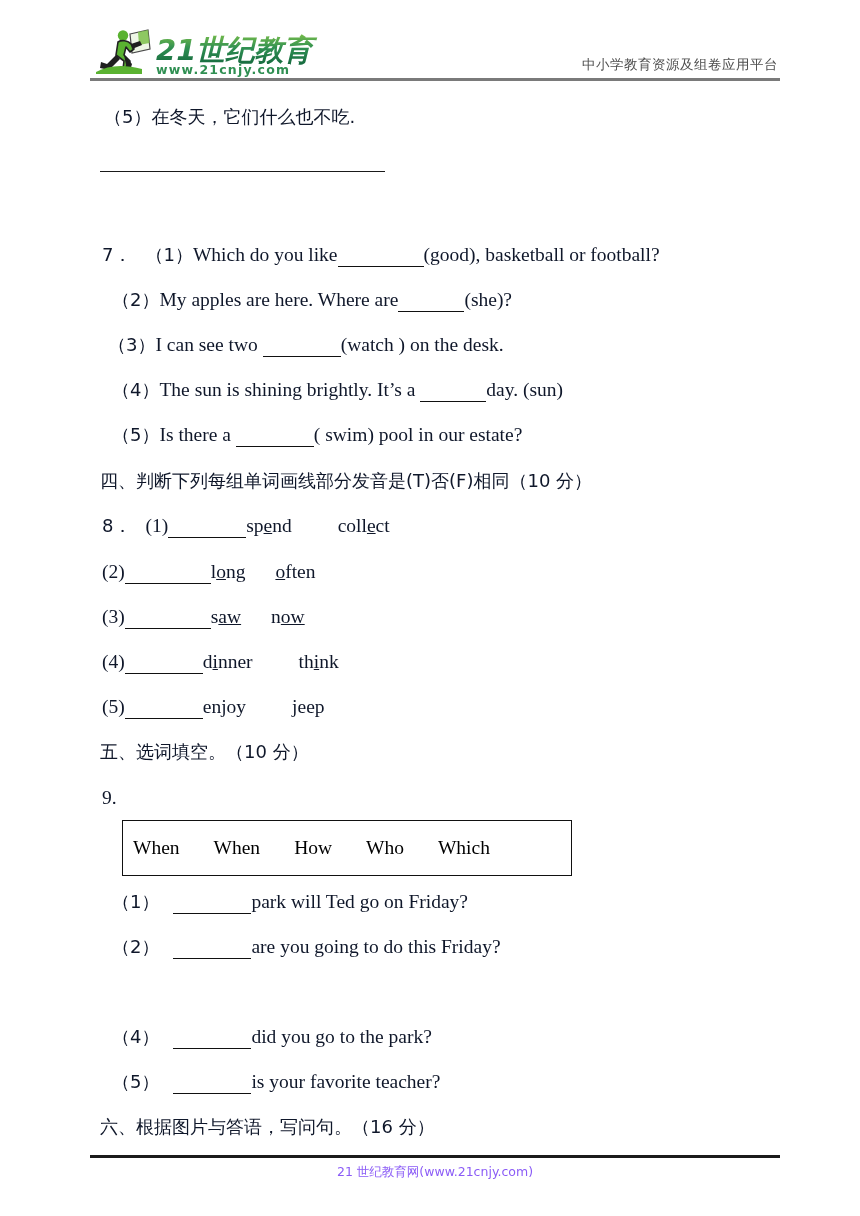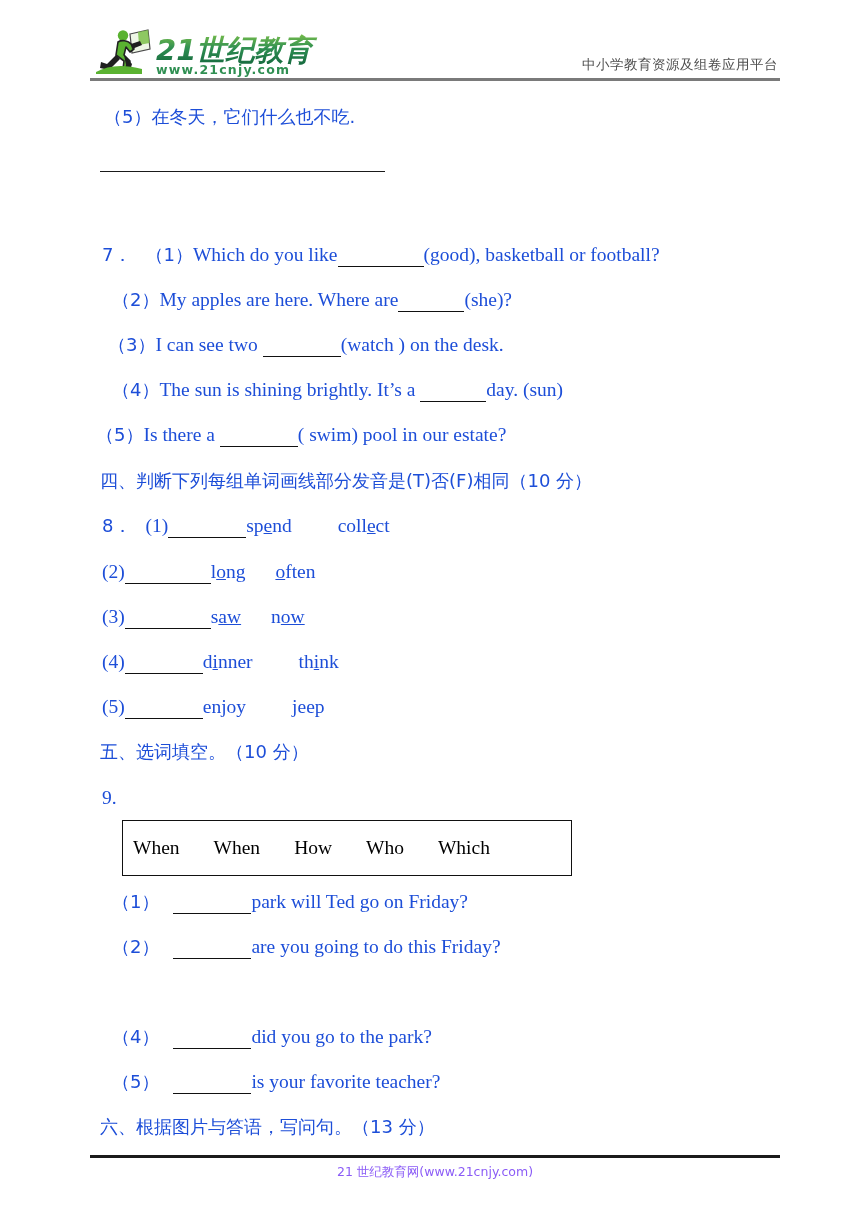--- a/index.html
+++ b/index.html
@@ -59,21 +59,21 @@
     height: 3px;
     background: #7a7a7a;
   }
 
   
   .line {
     position: absolute;
     white-space: nowrap;
     font-size: 19px;
     line-height: 24px;
-    color: #1d4ed8;
+    color: #0f172a;
   }
   .cn {
     font-family: "DejaVu Sans", "Liberation Sans", sans-serif;
     font-size: 18px;
   }
   .en {
     font-family: "Liberation Serif", "DejaVu Serif", serif;
     font-size: 19.5px;
   }
 
@@ -198,21 +198,21 @@
   </div>
 
   <div class="line en" style="left:108px; top:333px;">
     <span class="cn">（3）</span><span>I can see two </span><span class="fill f-l"></span><span>(watch ) on the desk.</span>
   </div>
 
   <div class="line en" style="left:112px; top:378px;">
     <span class="cn">（4）</span><span>The sun is shining brightly. It’s a </span><span class="fill f-m"></span><span>day. (sun)</span>
   </div>
 
-  <div class="line en" style="left:96px; top:423px;">
+  <div class="line en" style="left:112px; top:423px;">
     <span class="cn">（5）</span><span>Is there a </span><span class="fill f-l"></span><span>( swim) pool in our estate?</span>
   </div>
 
   <div class="line cn" style="left:100px; top:469px;">四、判断下列每组单词画线部分发音是(T)否(F)相同（10 分）</div>
 
   <div class="line en" style="left:102px; top:514px;">
     <span class="cn">8．</span><span class="gap-sm"></span><span>(1)</span><span class="fill f-l"></span><span>sp</span><span class="ul">e</span><span>nd</span><span class="gap-lg"></span><span>coll</span><span class="ul">e</span><span>ct</span>
   </div>
 
   <div class="line en" style="left:102px; top:560px;">
@@ -251,18 +251,18 @@
 
 
   <div class="line en" style="left:112px; top:1025px;">
     <span class="cn">（4）</span><span class="gap-sm"></span><span class="fill f-l"></span><span>did you go to the park?</span>
   </div>
 
   <div class="line en" style="left:112px; top:1070px;">
     <span class="cn">（5）</span><span class="gap-sm"></span><span class="fill f-l"></span><span>is your favorite teacher?</span>
   </div>
 
-  <div class="line cn" style="left:100px; top:1115px;">六、根据图片与答语，写问句。（13 分）</div>
+  <div class="line cn" style="left:100px; top:1115px;">六、根据图片与答语，写问句。（16 分）</div>
 
   <div class="footer-rule"></div>
   <div class="footer-text">21 世纪教育网(www.21cnjy.com)</div>
 
 </div>
 
 </body></html>

